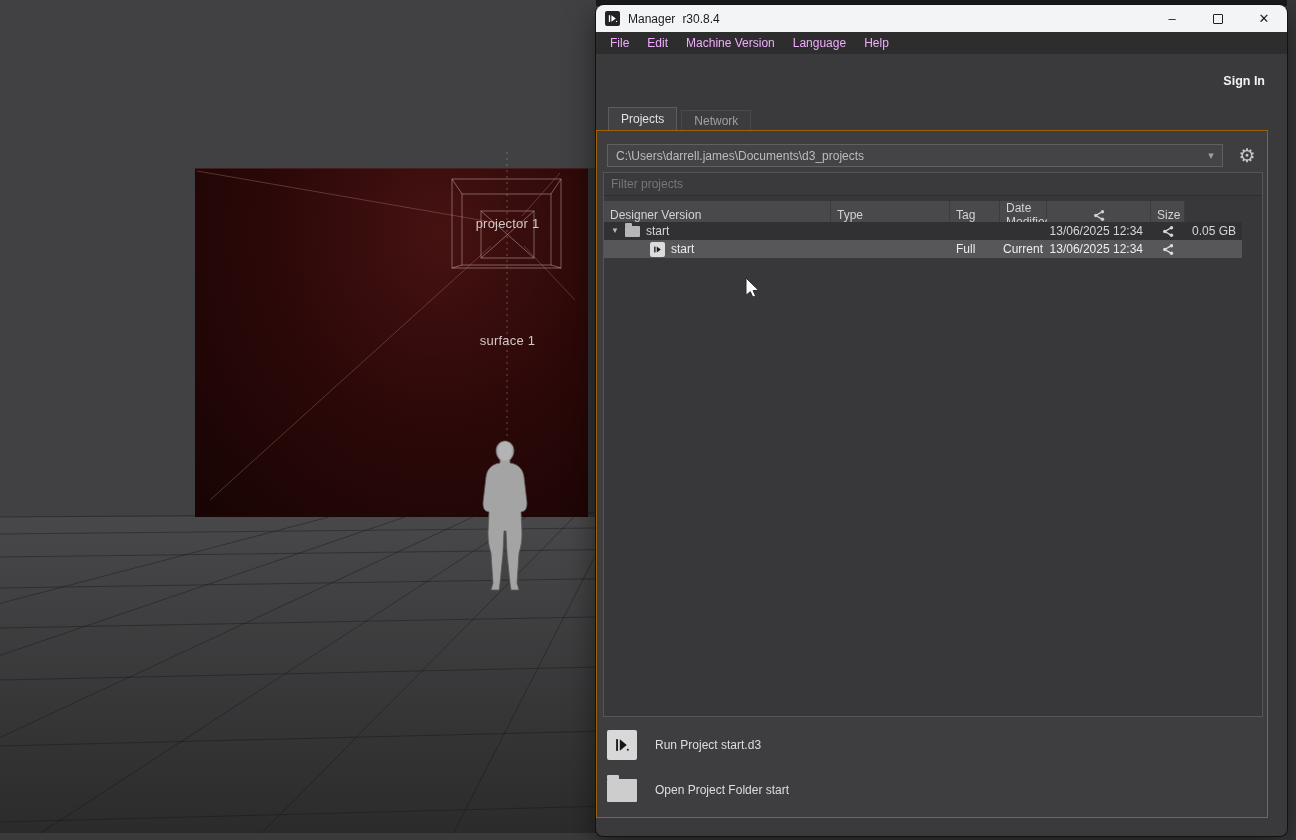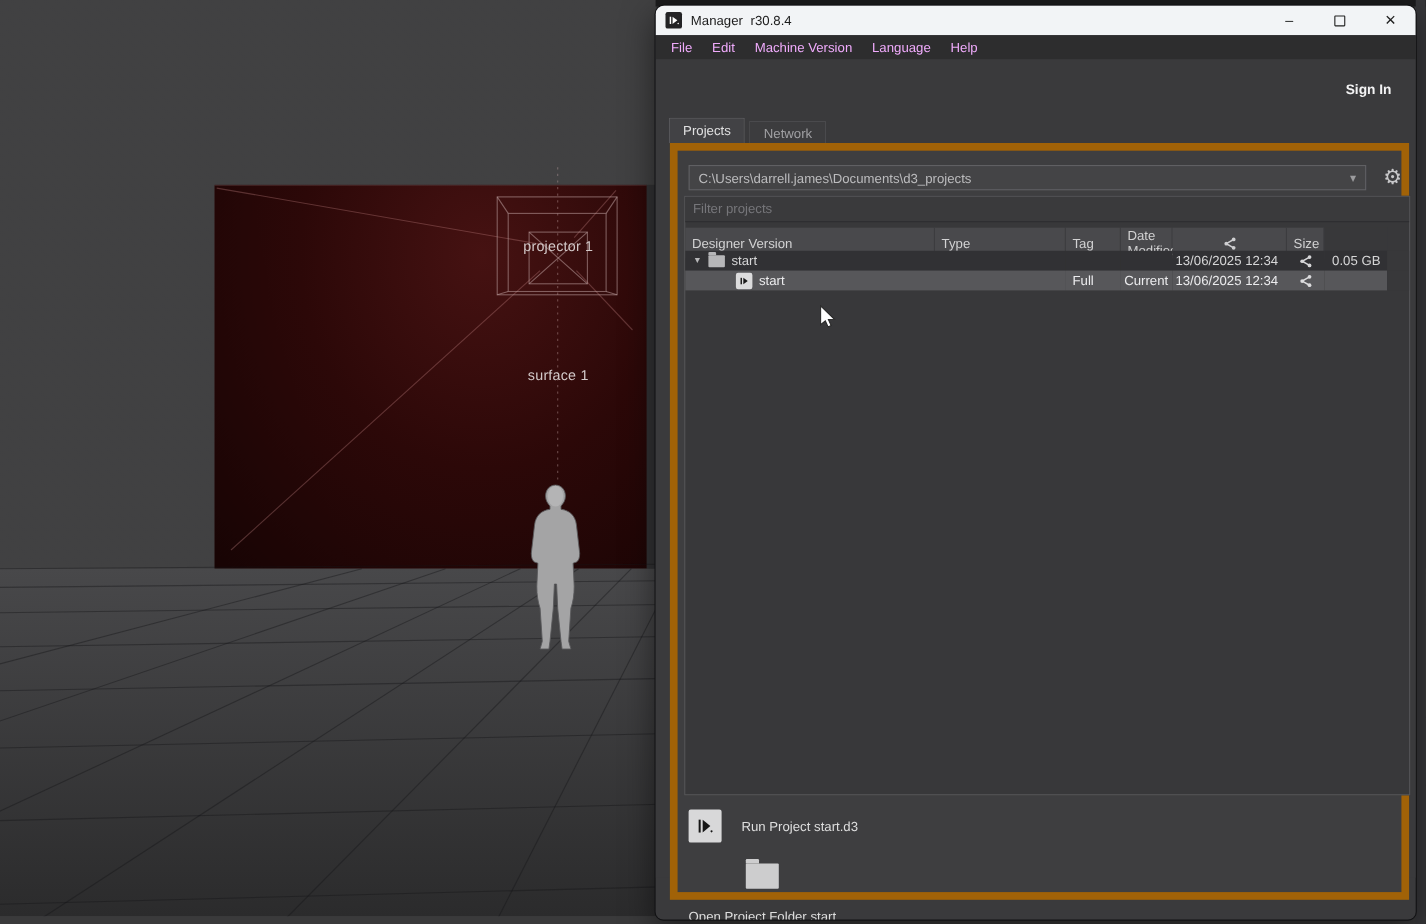--- a/index.html
+++ b/index.html
@@ -45,22 +45,22 @@
 
   .sign-in{position:absolute;top:20px;right:22px;color:#f3f3f4;font-weight:bold;font-size:12.5px;}
 
   .tabs{position:absolute;left:12px;top:53px;height:23px;display:flex;align-items:flex-end;}
   .tab{font-size:12px;padding:0 12px;display:flex;align-items:center;}
   .tab.active{background:#424245;border:1px solid #5c5c5f;border-bottom:none;height:23px;
               color:#e0e0e1;position:relative;z-index:3;border-radius:1px 1px 0 0;}
   .tab.inactive{background:#3c3c3e;border:1px solid #4a4a4d;border-bottom:none;height:20px;
                 color:#a0a0a3;margin-left:4px;border-radius:1px 1px 0 0;}
 
-  .tab-panel{position:absolute;left:13px;top:76px;width:672px;height:688px;background:#3e3e40;
-             border:7px solid #a16207;z-index:2;}
+  .tab-panel{position:absolute;left:0;top:76px;width:672px;height:688px;background:#3e3e40;
+             border:1px solid #a16207;z-index:2;}
 
   .pathrow-dd{position:absolute;left:10px;top:13px;width:616px;height:23px;background:#444446;
               border:1px solid #606063;display:flex;align-items:center;color:#bcbcbe;font-size:12px;}
   .pathrow-dd .val{padding-left:8px;flex:1;white-space:nowrap;overflow:hidden;}
   .dd-arrow{width:22px;text-align:center;color:#9c9c9e;font-size:11px;}
   .gear-btn{position:absolute;left:637px;top:11px;width:26px;height:26px;display:flex;
             align-items:center;justify-content:center;color:#c7c7c9;font-size:19px;}
 
   .list-panel{position:absolute;left:6px;top:41px;width:660px;height:545px;background:#38383a;
               border:1px solid #555558;}
@@ -91,21 +91,21 @@
   .r0{top:49px;} .r1{top:67px;}
 
   .disclosure{font-size:8px;color:#b8b8ba;line-height:1;}
   .folder-ico{position:relative;width:15px;height:11px;background:#b6b6b8;border-radius:1px;flex:0 0 auto;}
   .folder-ico::before{content:"";position:absolute;left:0;top:-3px;width:7px;height:3px;background:#b6b6b8;border-radius:1px 1px 0 0;}
   .proj-ico{width:15px;height:15px;background:#dcdcdd;border-radius:2px;flex:0 0 auto;
             display:flex;align-items:center;justify-content:center;}
 
   .action{position:absolute;display:flex;align-items:center;gap:18px;}
   .action-run{left:10px;top:599px;}
-  .action-open{left:10px;top:646px;flex-direction:column;}
+  .action-open{left:10px;top:646px;}
   .run-ico{width:30px;height:30px;background:#d8d8d9;border-radius:2px;display:flex;align-items:center;justify-content:center;}
   .openfolder-ico{position:relative;width:30px;height:23px;background:#cdcdce;border-radius:1px;margin-top:2px;}
   .openfolder-ico::before{content:"";position:absolute;left:0;top:-4px;width:12px;height:4px;background:#cdcdce;border-radius:1px 1px 0 0;}
   .action-label{color:#dedede;font-size:12px;}
 
   
   .cursor{position:absolute;left:745px;top:277px;z-index:50;}
 </style>
 </head>
 <body>

